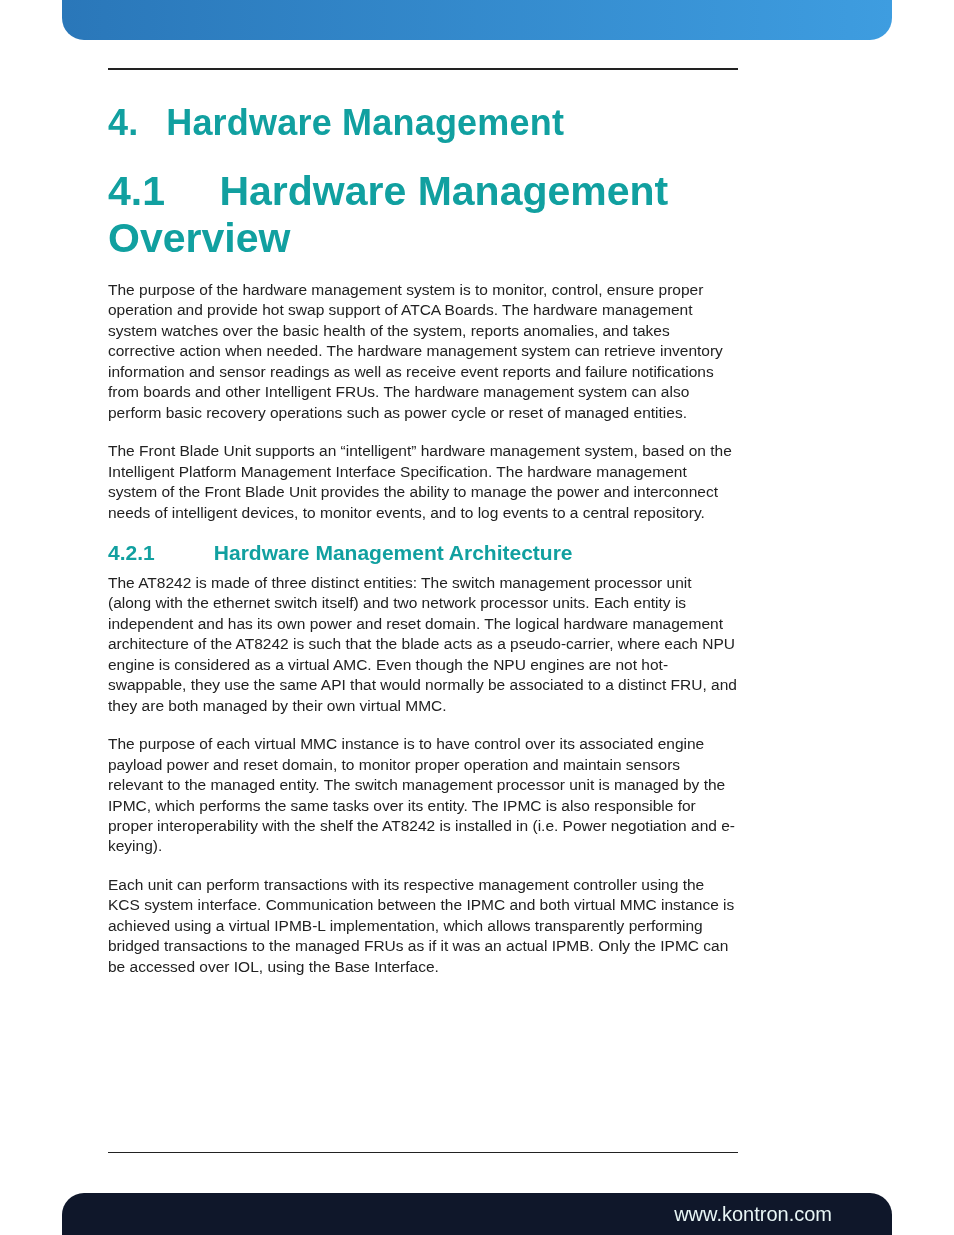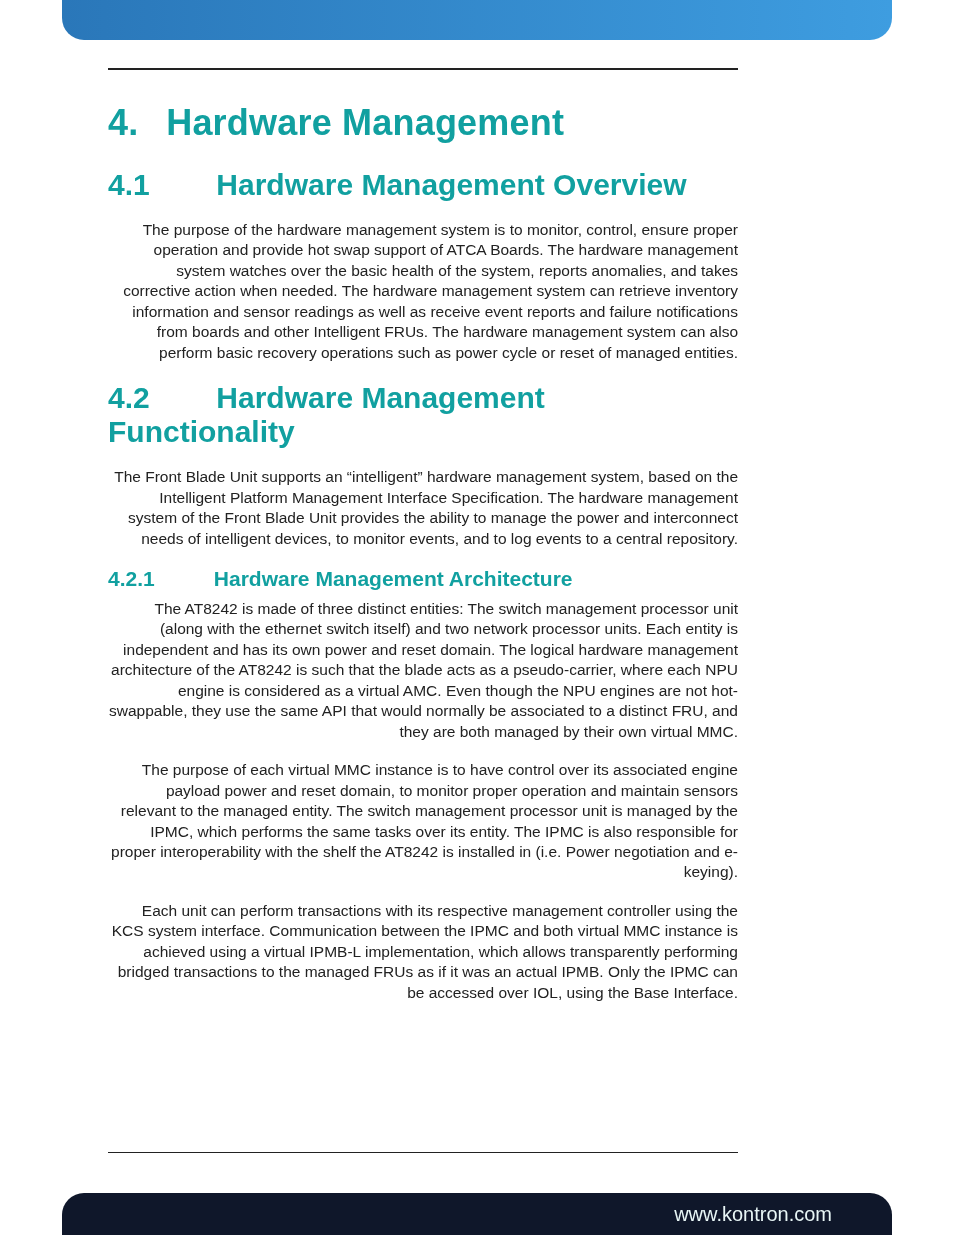--- a/index.html
+++ b/index.html
@@ -22,34 +22,34 @@
 
   .hr-top { border: none; border-top: 2px solid #222; margin-bottom: 32px; }
 
   h1.chapter {
     font-size: 36px; font-weight: 700; color: #11a0a0;
     margin-bottom: 24px; letter-spacing: 0.2px;
   }
   h1.chapter .num { display: inline-block; width: 48px; }
 
   h2.section {
-    font-size: 30px; font-weight: 700; color: #11a0a0;
+    font-size: 41px; font-weight: 700; color: #11a0a0;
     margin-top: 8px; margin-bottom: 18px;
   }
   h2.section .num { display: inline-block; width: 100px; }
 
   h3.subsection {
     font-size: 21px; font-weight: 700; color: #11a0a0;
     margin-top: 8px; margin-bottom: 8px;
   }
   h3.subsection .num { display: inline-block; width: 100px; }
 
   p.body {
     font-size: 15.5px; line-height: 1.32; color: #222;
-    margin-bottom: 18px; text-align: right;
+    margin-bottom: 18px; text-align: left;
   }
 
   .footer {
     position: absolute;
     left: 108px; right: 64px; top: 1152px;
   }
   .footer-line { border: none; border-top: 1px solid #222; margin-bottom: 3px; }
   .footer-row { display: flex; justify-content: space-between; font-size: 11px; color: #222; }
   .footer-row .center { position: absolute; left: 0; right: 0; text-align: center; }
 
@@ -78,24 +78,20 @@
       <span class="num">4.</span>
       <span>Hardware Management</span>
     </h1>
 
     <h2 class="section">
       <span class="num">4.1</span>
       <span>Hardware Management Overview</span>
     </h2>
     <p class="body">The purpose of the hardware management system is to monitor, control, ensure proper operation and provide hot swap support of ATCA Boards. The hardware management system watches over the basic health of the system, reports anomalies, and takes corrective action when needed. The hardware management system can retrieve inventory information and sensor readings as well as receive event reports and failure notifications from boards and other Intelligent FRUs. The hardware management system can also perform basic recovery operations such as power cycle or reset of managed entities.</p>
 
-    <h2 class="section">
-      <span class="num">4.2</span>
-      <span>Hardware Management Functionality</span>
-    </h2>
     <p class="body">The Front Blade Unit supports an “intelligent” hardware management system, based on the Intelligent Platform Management Interface Specification. The hardware management system of the Front Blade Unit provides the ability to manage the power and interconnect needs of intelligent devices, to monitor events, and to log events to a central repository.</p>
 
     <h3 class="subsection">
       <span class="num">4.2.1</span>
       <span>Hardware Management Architecture</span>
     </h3>
     <p class="body">The AT8242 is made of three distinct entities: The switch management processor unit (along with the ethernet switch itself) and two network processor units. Each entity is independent and has its own power and reset domain. The logical hardware management architecture of the AT8242 is such that the blade acts as a pseudo-carrier, where each NPU engine is considered as a virtual AMC. Even though the NPU engines are not hot-swappable, they use the same API that would normally be associated to a distinct FRU, and they are both managed by their own virtual MMC.</p>
     <p class="body">The purpose of each virtual MMC instance is to have control over its associated engine payload power and reset domain, to monitor proper operation and maintain sensors relevant to the managed entity. The switch management processor unit is managed by the IPMC, which performs the same tasks over its entity. The IPMC is also responsible for proper interoperability with the shelf the AT8242 is installed in (i.e. Power negotiation and e-keying).</p>
     <p class="body">Each unit can perform transactions with its respective management controller using the KCS system interface. Communication between the IPMC and both virtual MMC instance is achieved using a virtual IPMB-L implementation, which allows transparently performing bridged transactions to the managed FRUs as if it was an actual IPMB. Only the IPMC can be accessed over IOL, using the Base Interface.</p>
   </div>

